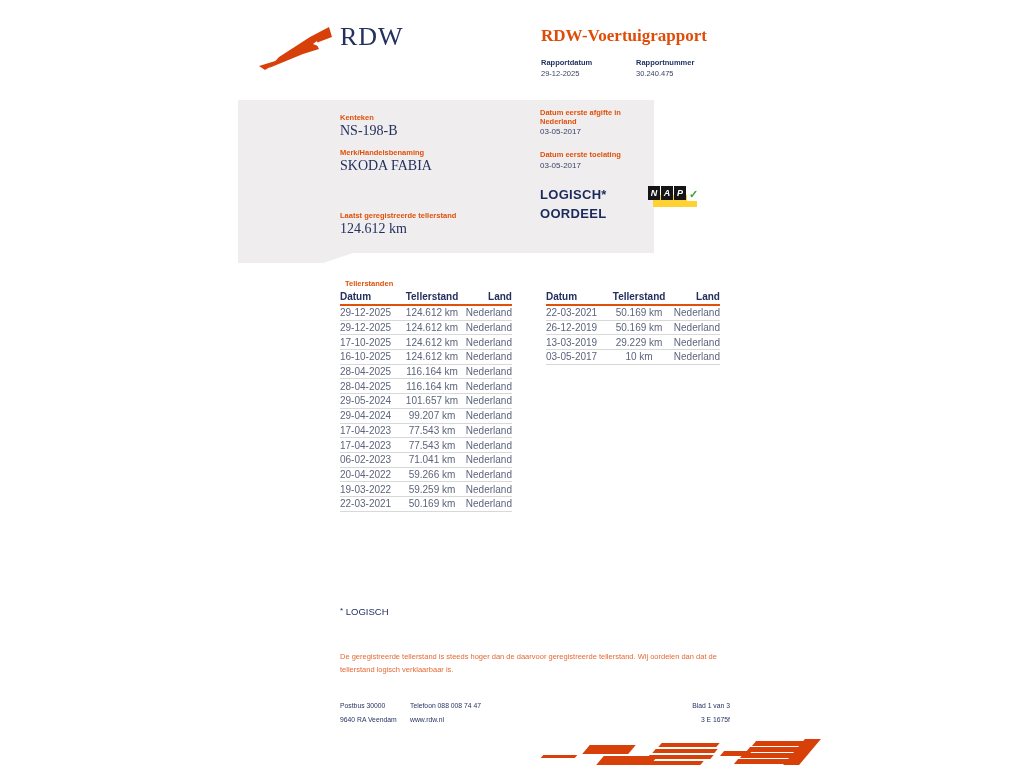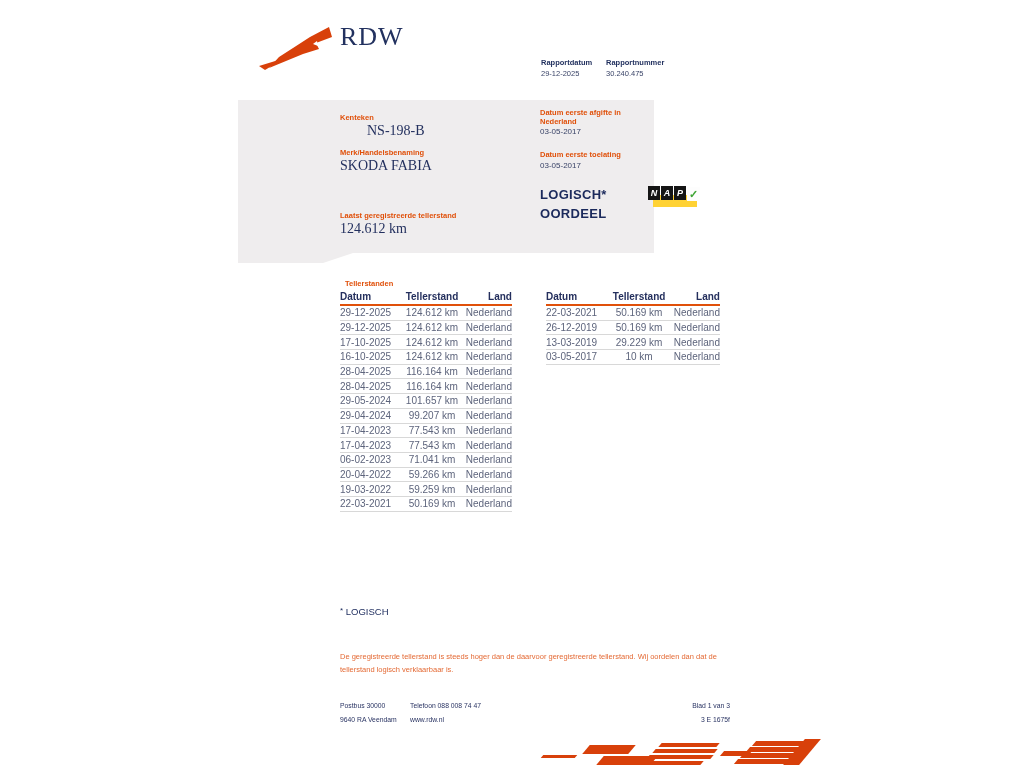--- a/index.html
+++ b/index.html
@@ -8,21 +8,21 @@
   .page { position:relative; width:1024px; height:768px; background:#fff; overflow:hidden; }
 
   
   .logo-svg { position:absolute; left:255px; top:24px; width:78px; height:48px; }
   .wordmark { position:absolute; left:340px; top:22px; font-family:"Liberation Serif", serif;
               font-size:26px; color:#22315f; letter-spacing:1px; }
   .doc-title { position:absolute; left:541px; top:26px; font-family:"Liberation Serif", serif;
                font-weight:700; font-size:17px; color:#e04c08; }
   .meta-label { position:absolute; top:58px; font-size:7.5px; font-weight:700; color:#22315f; }
   .meta-value { position:absolute; top:69px; font-size:7.5px; color:#3a4468; }
-  .mx1 { left:541px; } .mx2 { left:577px;padding-left:29px; }
+  .mx1 { left:541px; } .mx2 { left:607px;padding-left:29px; }
 
   
   .infobox { position:absolute; left:238px; top:100px; width:416px; height:163px; background:#efedee;
              clip-path:polygon(0px 0px,485px 0px,485px 153px,115px 153px,85px 163px,0px 163px); }
   .lbl { position:absolute; font-size:7.5px; font-weight:700; color:#e0500a; }
   .val-serif { position:absolute; font-family:"Liberation Serif", serif; font-size:14px; color:#23305e; }
   .val-sm { position:absolute; font-size:8px; color:#3a4468; }
   .oordeel { position:absolute; left:302px; font-size:13px; font-weight:700; color:#1b2a5c; letter-spacing:0.3px; }
 
   
@@ -67,28 +67,29 @@
 
 <div class="page">
 
   <svg class="logo-svg" viewBox="0 0 78 48">
     <path d="M74 3 L77 13 L61 19 L64 25 L48 30 L14 44 L24 33 L38 24 L55 13 Z" fill="#d8400a"></path>
     <path d="M4 42 L30 34 L10 46 Z" fill="#d8400a"></path>
     <path d="M58 20 L62 17 L63 22 Z" fill="#ffffff"></path>
   </svg>
   <div class="wordmark">RDW</div>
 
+  <div class="doc-title">RDW-Voertuigrapport</div>
   <div class="meta-label mx1">Rapportdatum</div>
   <div class="meta-label mx2">Rapportnummer</div>
   <div class="meta-value mx1">29-12-2025</div>
   <div class="meta-value mx2">30.240.475</div>
 
   <div class="infobox">
     <div class="lbl" style="left:102px; top:13px;">Kenteken</div>
-    <div class="val-serif" style="left:102px; top:23px;margin-left:27px;">NS-198-B</div>
+    <div class="val-serif" style="left:102px; top:23px;">NS-198-B</div>
     <div class="lbl" style="left:102px; top:48px;">Merk/Handelsbenaming</div>
     <div class="val-serif" style="left:102px; top:58px;">SKODA FABIA</div>
     <div class="lbl" style="left:102px; top:111px;">Laatst geregistreerde tellerstand</div>
     <div class="val-serif" style="left:102px; top:121px;">124.612 km</div>
 
     <div class="lbl" style="left:302px; top:8px;">Datum eerste afgifte in Nederland</div>
     <div class="val-sm" style="left:302px; top:27px;">03-05-2017</div>
     <div class="lbl" style="left:302px; top:50px;">Datum eerste toelating</div>
     <div class="val-sm" style="left:302px; top:61px;">03-05-2017</div>
 

